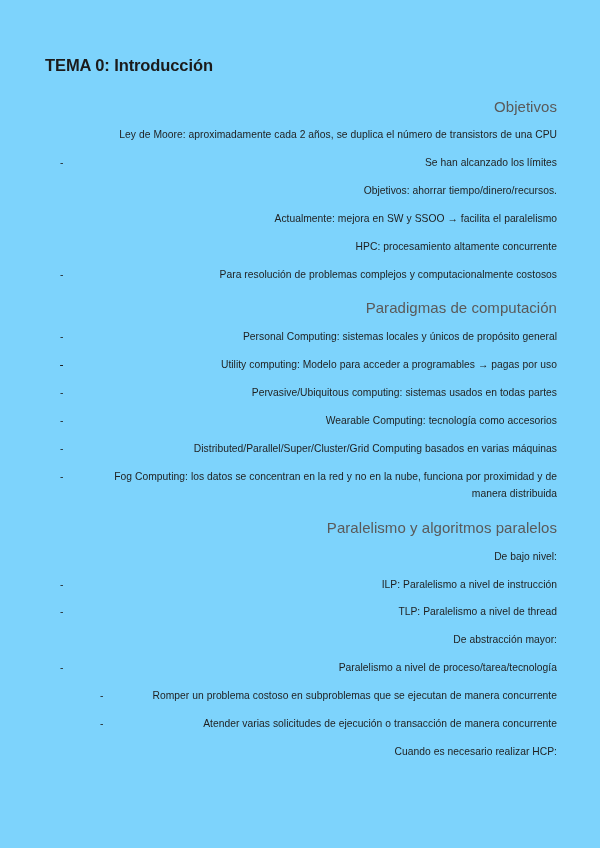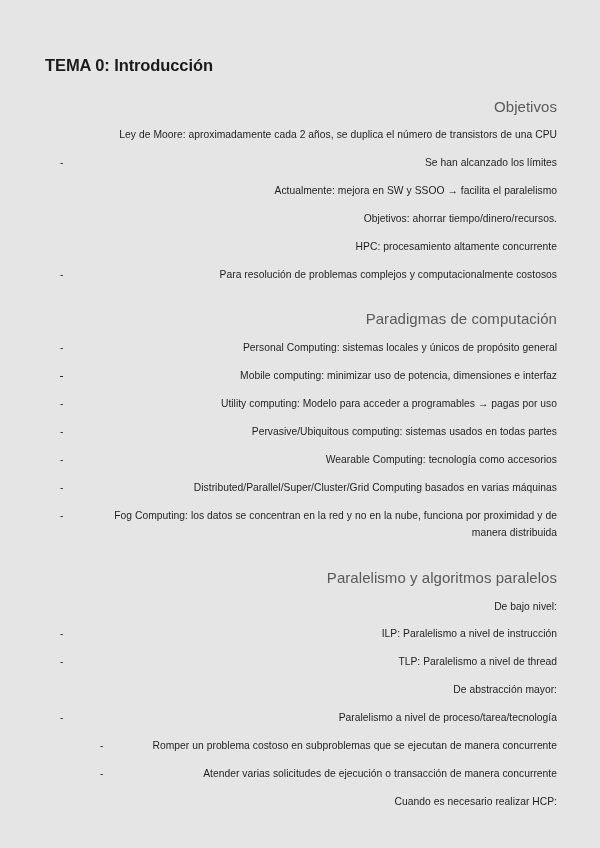--- a/index.html
+++ b/index.html
@@ -4,21 +4,21 @@
 <style>
   html, body {
     margin: 0;
     padding: 0;
     background: #ffffff;
   }
   .page {
     position: relative;
     width: 600px;
     height: 848px;
-    background: #e5e5e5;
+    background: #7dd3fc;
     overflow: hidden;
     font-family: "Liberation Sans", sans-serif;
     -webkit-font-smoothing: antialiased;
   }
   .content {
     position: absolute;
     left: 45px;
     top: 55px;
     width: 512px;
   }
@@ -35,21 +35,21 @@
   .section { margin: 0; text-align: right; }
 
   .section-heading {
     font-size: 15px;
     font-weight: normal;
     color: #5a5a5a;
     letter-spacing: 0.05px;
     margin: 0 0 7px 0;
     line-height: 1.3;
   }
-  .section + .section .section-heading { margin-top: 26px; }
+  .section + .section .section-heading { margin-top: 15px; }
 
   .block { margin: 0; }
 
   .line {
     font-size: 10.3px;
     color: #1f1f1f;
     line-height: 17.6px;
     letter-spacing: 0.02px;
     position: relative;
     word-spacing: 0.1px;
@@ -93,33 +93,33 @@
   <div class="content">
 
     <h1 class="doc-title">TEMA 0: Introducción</h1>
 
     <div id="sections-root">
         <div class="section">
           <h2 class="section-heading">Objetivos</h2>
           <div class="block">
             <p class="line lvl0"><span class="txt">Ley de Moore: aproximadamente cada 2 años, se duplica el número de transistors de una CPU</span></p>
             <p class="line lvl1"><span class="dash">-</span><span class="txt">Se han alcanzado los límites</span></p>
+            <p class="line lvl0"><span class="txt">Objetivos: ahorrar tiempo/dinero/recursos.</span></p>
             <p class="line lvl0"><span class="txt">Actualmente: mejora en SW y SSOO → facilita el paralelismo</span></p>
-            <p class="line lvl0"><span class="txt">Objetivos: ahorrar tiempo/dinero/recursos.</span></p>
             <p class="line lvl0"><span class="txt">HPC: procesamiento altamente concurrente</span></p>
             <p class="line lvl1"><span class="dash">-</span><span class="txt">Para resolución de problemas complejos y computacionalmente costosos</span></p>
           </div>
         </div>
         <div class="section">
           <h2 class="section-heading">Paradigmas de computación</h2>
           <div class="block">
             <p class="line lvl1"><span class="dash">-</span><span class="txt">Personal Computing: sistemas locales y únicos de propósito general</span></p>
             <p class="line lvl1"><span class="dash">-</span></p>
             <p class="line lvl1"><span class="dash">-</span></p>
-            <p class="line lvl1"><span class="dash">-</span><span class="txt">Mobile computing: minimizar uso de potencia, dimensiones e interfaz</span></p>
+            <p class="line lvl1"><span class="dash">-</span></p>
             <p class="line lvl1"><span class="dash">-</span><span class="txt">Utility computing: Modelo para acceder a programables → pagas por uso</span></p>
             <p class="line lvl1"><span class="dash">-</span><span class="txt">Pervasive/Ubiquitous computing: sistemas usados en todas partes</span></p>
             <p class="line lvl1"><span class="dash">-</span><span class="txt">Wearable Computing: tecnología como accesorios</span></p>
             <p class="line lvl1"><span class="dash">-</span><span class="txt">Distributed/Parallel/Super/Cluster/Grid Computing basados en varias máquinas</span></p>
             <p class="line lvl1"><span class="dash">-</span><span class="txt">Fog Computing: los datos se concentran en la red y no en la nube, funciona por proximidad y de manera distribuida</span></p>
           </div>
         </div>
         <div class="section">
           <h2 class="section-heading">Paralelismo y algoritmos paralelos</h2>
           <div class="block">

